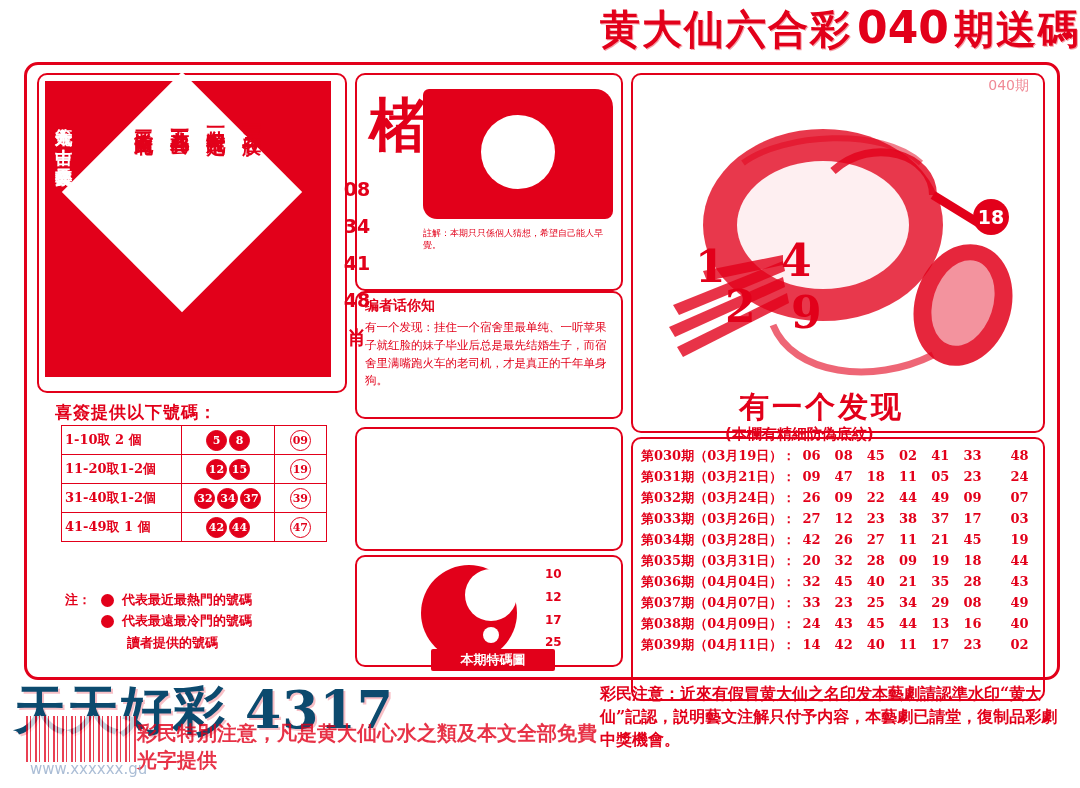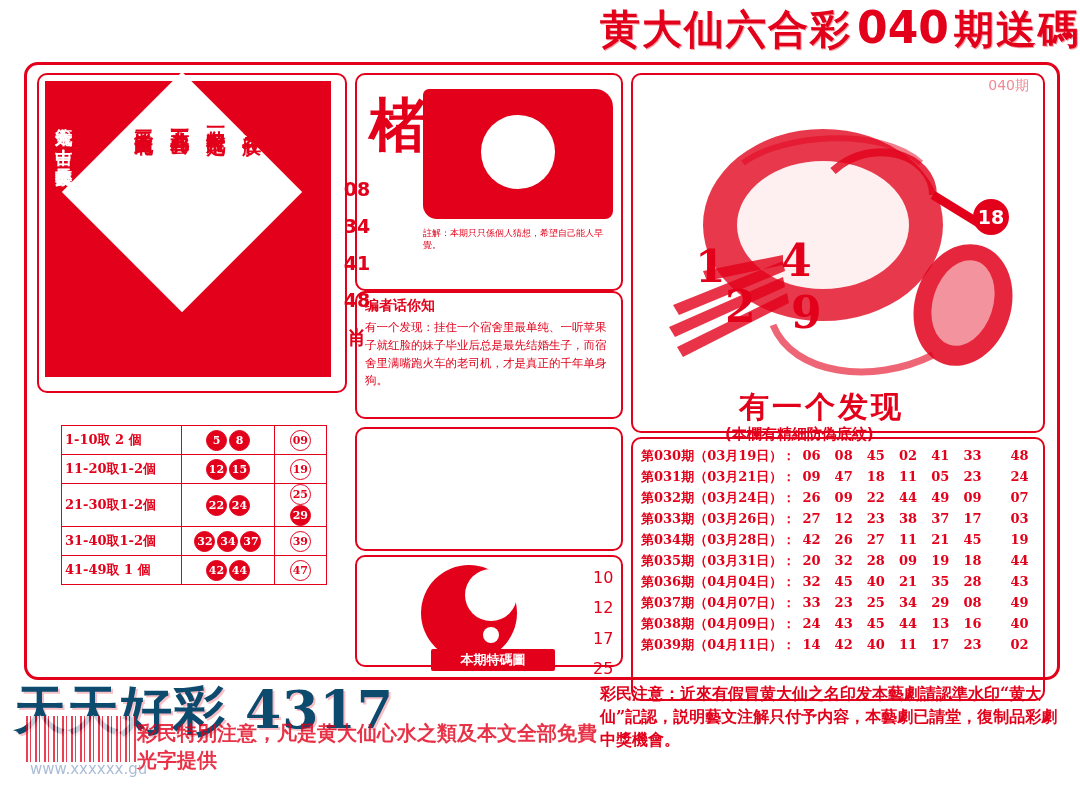--- a/index.html
+++ b/index.html
@@ -150,21 +150,21 @@
   .taiji .cut{
     position:absolute;left:44px;top:4px;width:52px;height:52px;border-radius:50%;
     background:#fff;
   }
   .taiji .dot{
     position:absolute;left:62px;top:62px;width:16px;height:16px;border-radius:50%;
     background:#fff;
   }
   .taiji-nums{
     position:absolute;left:188px;top:6px;width:50px;text-align:left;
-    font-size:16px;font-weight:normal;line-height:1.9;margin-left:48px;
+    font-size:12px;font-weight:bold;line-height:1.9;
   }
   .taiji-cap{
     position:absolute;left:74px;top:92px;width:124px;height:22px;
     background:#e2001a;color:#fff;font-size:13px;text-align:center;line-height:22px;
     font-weight:bold;border-radius:2px;
   }
 
   
   .c-right-top{left:604px;top:8px;width:414px;height:360px;}
   .rt-canvas{position:absolute;left:0;top:0;right:0;bottom:0;overflow:hidden;border-radius:8px;}
@@ -258,20 +258,21 @@
         <div class="poster-nums">
           <div>08</div>
           <div>34</div>
           <div>41</div>
           <div>48</div>
           <div>肖</div>
         </div>
       </div>
 
       <div class="cell c-quota">
+        <div class="quota-title">喜簽提供以下號碼：</div>
         <table class="qtable">
           <tbody>
             <tr>
               <td class="lbl">1-10取 2 個</td>
               <td class="mid">
                 <span class="ball solid">5</span><span class="ball solid">8</span>
               </td>
               <td class="rgt">
                 <span class="ball">09</span>
               </td>
@@ -279,48 +280,50 @@
             <tr>
               <td class="lbl">11-20取1-2個</td>
               <td class="mid">
                 <span class="ball solid">12</span><span class="ball solid">15</span>
               </td>
               <td class="rgt">
                 <span class="ball">19</span>
               </td>
             </tr>
             <tr>
-              <td class="lbl">21-30取1-2個</td>
-              <td class="mid">
-                <span class="ball solid">22</span><span class="ball solid">24</span>
-              </td>
-              <td class="rgt">
-                <span class="ball">25</span><span class="ball solid">29</span>
-              </td>
-            </tr>
-            <tr>
               <td class="lbl">31-40取1-2個</td>
               <td class="mid">
                 <span class="ball solid">32</span><span class="ball solid">34</span><span class="ball solid">37</span>
               </td>
               <td class="rgt">
                 <span class="ball">39</span>
               </td>
             </tr>
             <tr>
               <td class="lbl">41-49取 1 個</td>
               <td class="mid">
                 <span class="ball solid">42</span><span class="ball solid">44</span>
               </td>
               <td class="rgt">
                 <span class="ball">47</span>
               </td>
             </tr>
           </tbody>
         </table>
+        <div class="notes">
+          <div>
+            <span>注：</span><span class="dot"></span><span class="lbl">代表最近最熱門的號碼</span>
+          </div>
+          <div>
+            <span style="display:inline-block;width:26px"></span><span class="dot"></span><span class="lbl">代表最遠最冷門的號碼</span>
+          </div>
+          <div>
+            <span style="display:inline-block;width:62px"></span><span class="lbl">讀者提供的號碼</span>
+          </div>
+        </div>
       </div>
 
       <div class="cell c-mid-top">
         <div class="mid-char">楮</div>
         <div class="mid-blob">
           <div class="seal"></div>
           <div class="mid-sidetext">天调字</div>
         </div>
         <div class="mid-cap">註解：本期只只係個人猜想，希望自己能人早覺。</div>
       </div>

